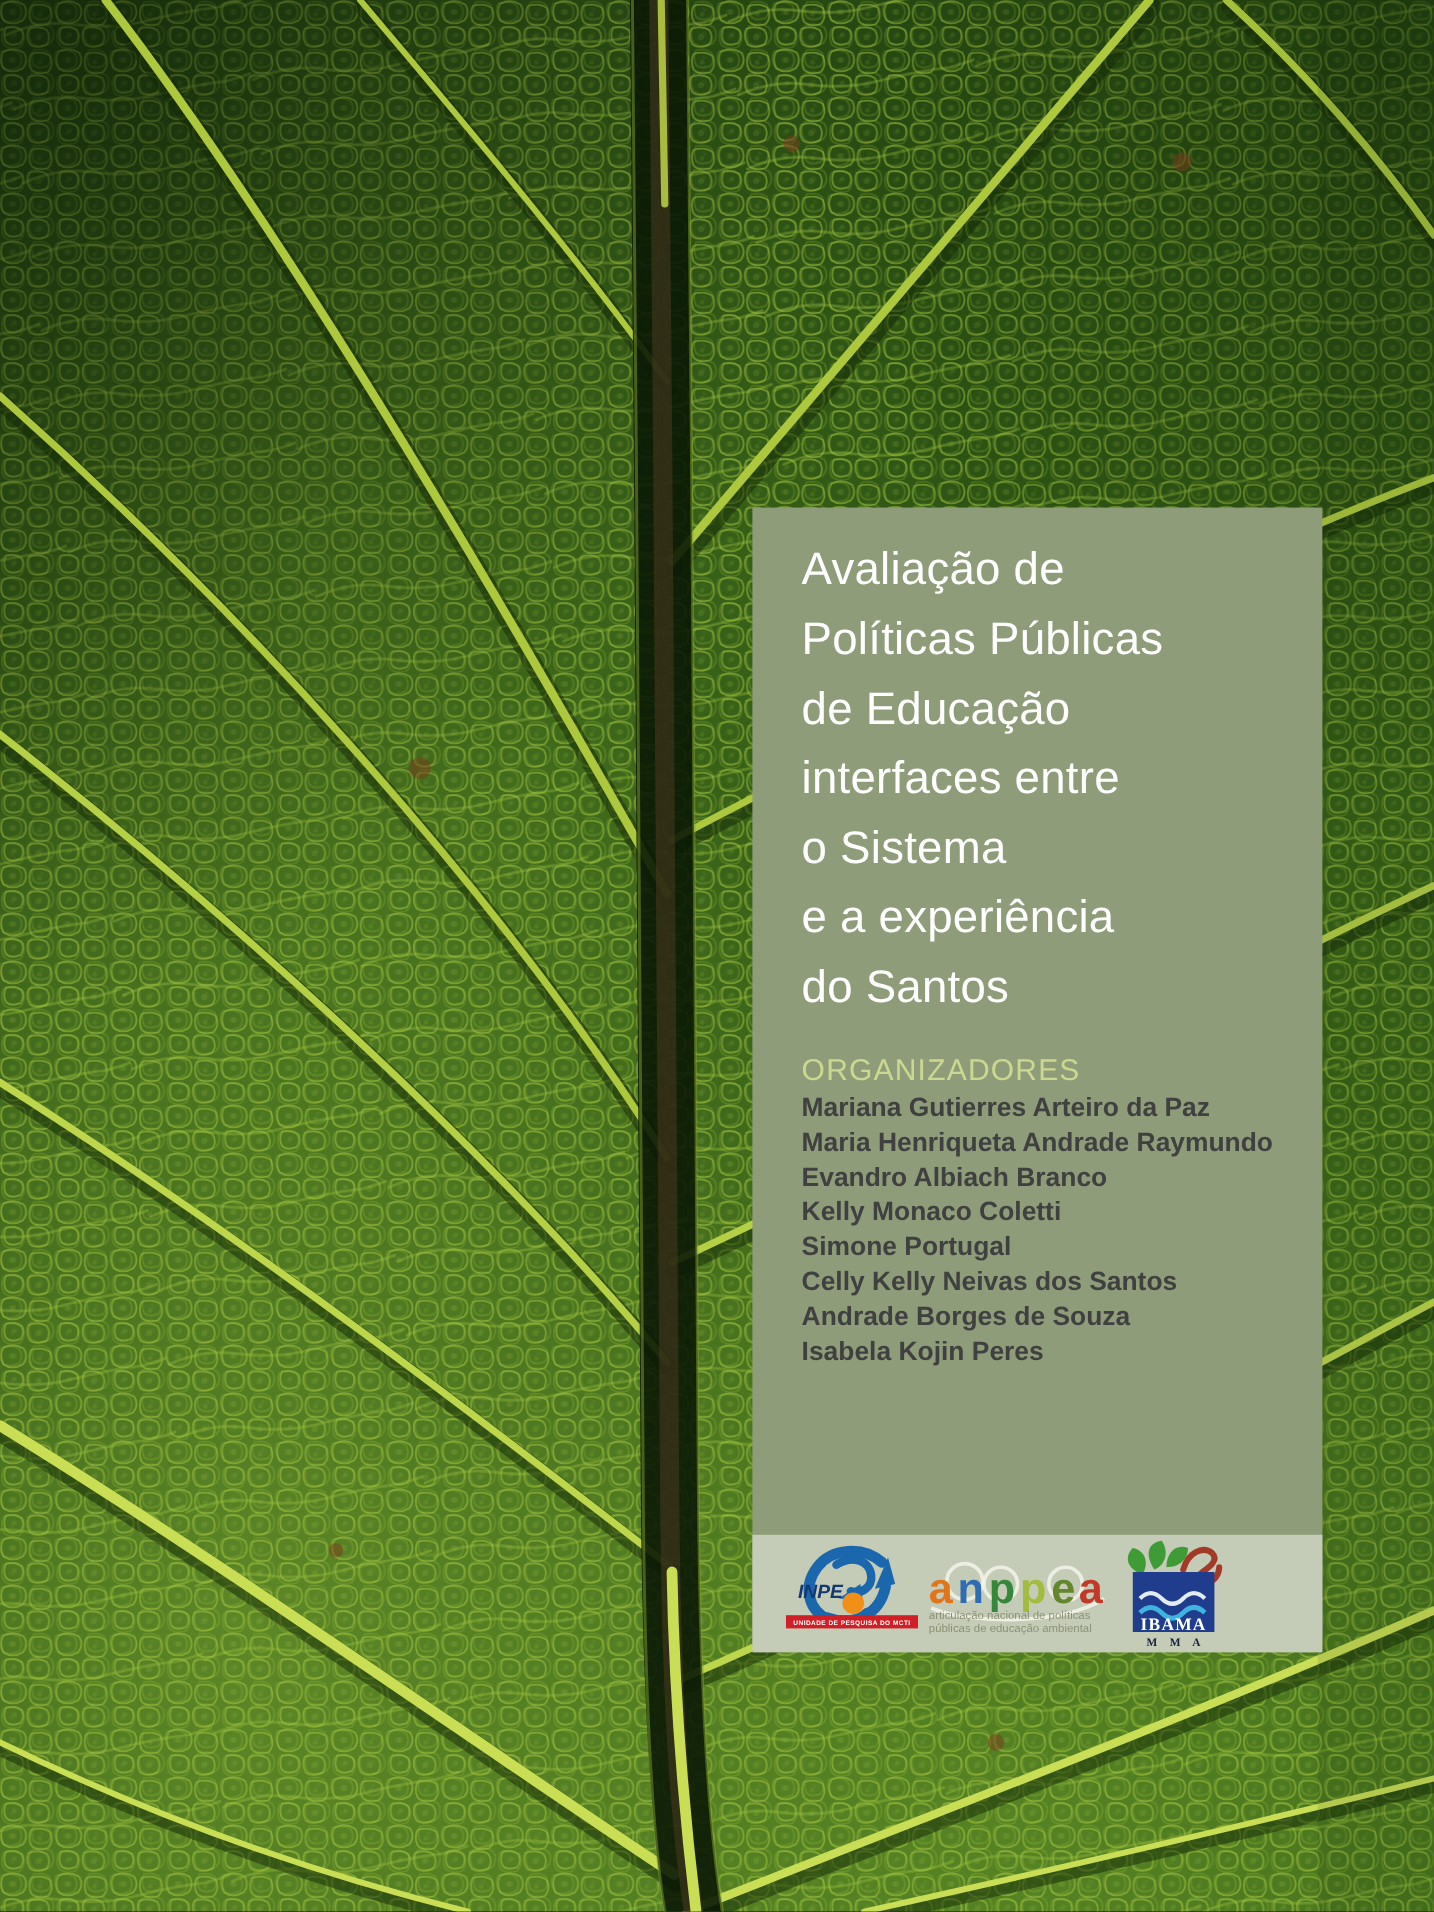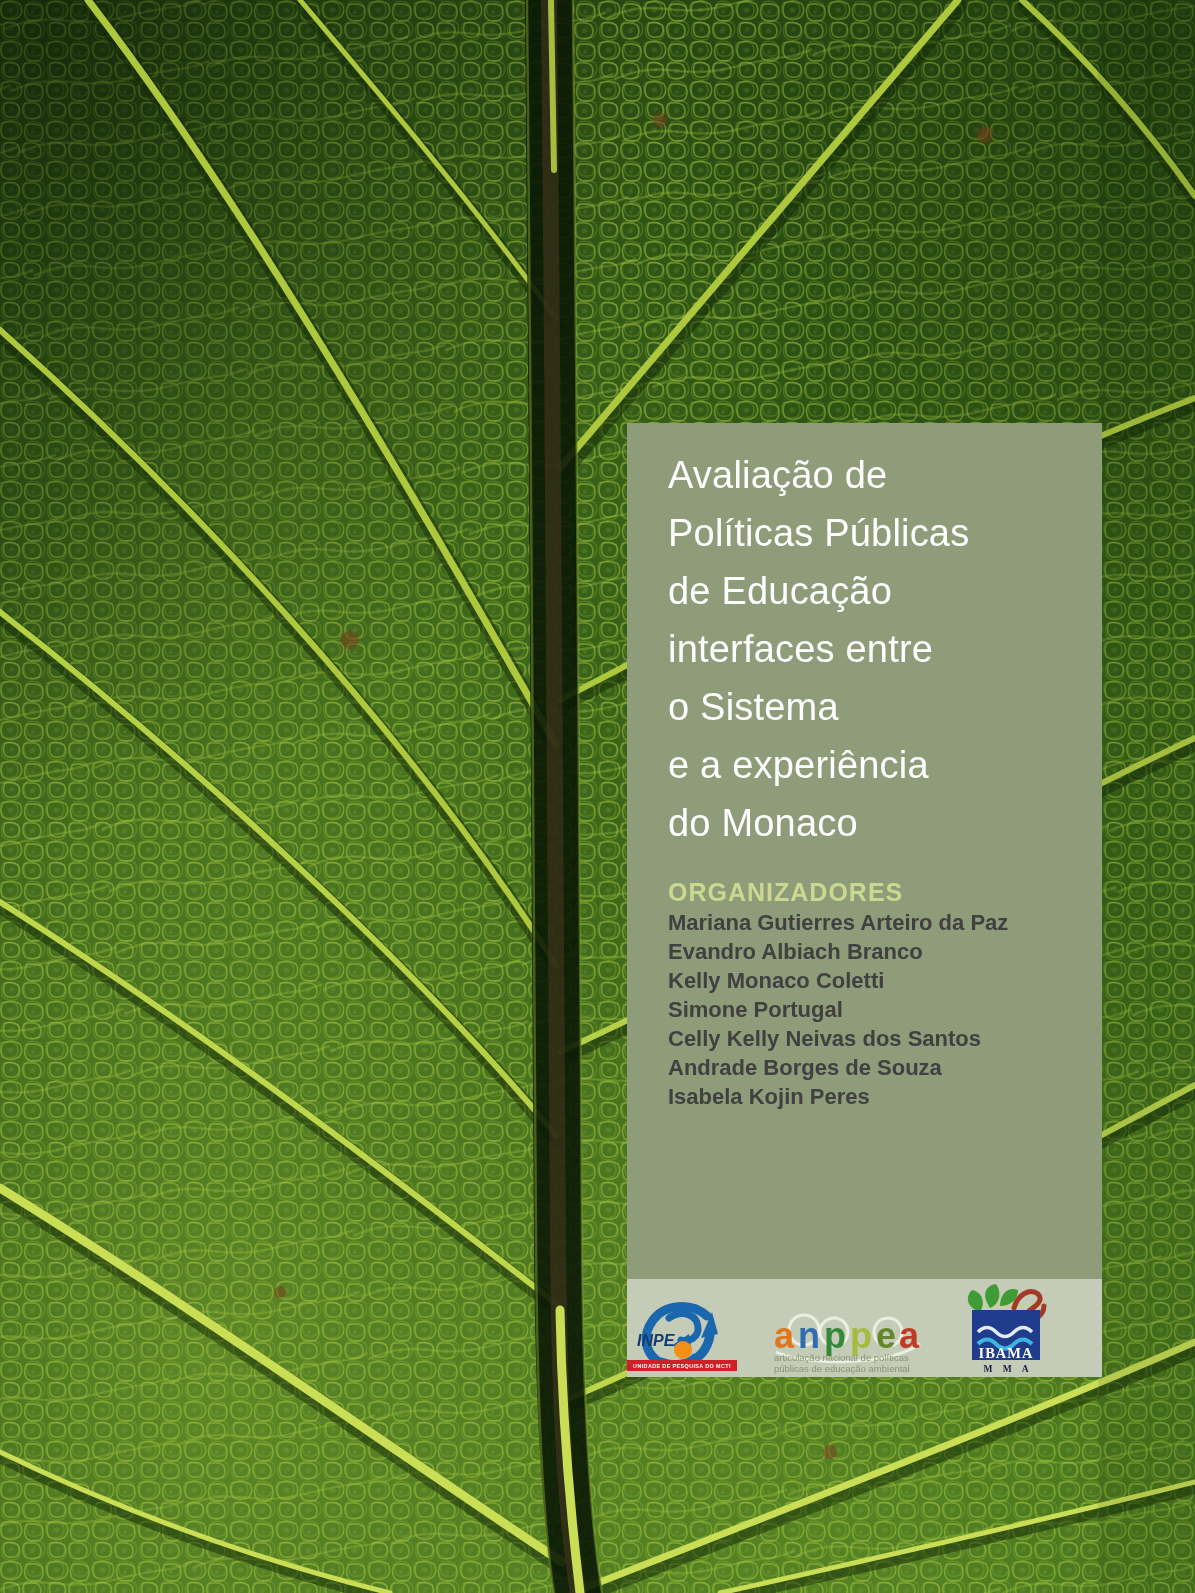--- a/index.html
+++ b/index.html
@@ -4,27 +4,27 @@
 <style>
   html,body{margin:0;padding:0;background:#222;}
   .stage{position:relative;width:1195px;height:1593px;overflow:hidden;
          font-family:"Liberation Sans",sans-serif;}
   .leaf-bg{position:absolute;inset:0;width:1195px;height:1593px;display:block;}
   .panel{position:absolute;left:627px;top:423px;width:475px;height:948px;
          box-sizing:border-box;padding:23px 41px 0 41px;background:#8e9c7a;}
   .title-line{font-size:38px;line-height:58px;font-weight:400;color:#fff;
               letter-spacing:.2px;white-space:nowrap;}
   .title-bold .title-line{font-weight:400;}
-  .org-heading{margin-top:24px;font-size:25px;line-height:32px;font-weight:700;
+  .org-heading{margin-top:24px;font-size:25px;line-height:32px;font-weight:400;
                letter-spacing:1px;color:#ccd88f;}
   .org-name{font-size:22px;line-height:29px;font-weight:700;color:#404040;
             white-space:nowrap;}
   .footer{position:absolute;left:627px;top:1279px;width:475px;height:98px;
           background:#c4cbb6;display:flex;align-items:center;justify-content:center;}
-  .logo-row{display:flex;align-items:flex-end;gap:28px;transform:translateX(-24px);}
+  .logo-row{display:flex;align-items:flex-start;transform:translateX(-24px);}
   .logo-row svg{display:block;}
   .inpe-caption-text{font-weight:bold;letter-spacing:.4px;}
 </style>
 </head>
 <body>
 
 <div class="stage">
 
   <svg class="leaf-bg" viewBox="0 0 1195 1593" preserveAspectRatio="none" aria-hidden="true">
     <defs>
@@ -138,25 +138,26 @@
   <div class="panel" style="background-color: rgb(142, 156, 122);">
     <div class="title-regular">
         <div class="title-line">Avaliação de</div>
         <div class="title-line">Políticas Públicas</div>
         <div class="title-line">de Educação</div>
       </div>
     <div class="title-bold">
         <div class="title-line">interfaces entre</div>
         <div class="title-line">o Sistema</div>
         <div class="title-line">e a experiência</div>
-        <div class="title-line">do Monaco</div>
+        <div class="title-line">do Santos</div>
       </div>
     <div class="org-heading" style="color: rgb(204, 216, 143);">ORGANIZADORES</div>
     <div class="org-list">
         <div class="org-name">Mariana Gutierres Arteiro da Paz</div>
+        <div class="org-name">Maria Henriqueta Andrade Raymundo</div>
         <div class="org-name">Evandro Albiach Branco</div>
         <div class="org-name">Kelly Monaco Coletti</div>
         <div class="org-name">Simone Portugal</div>
         <div class="org-name">Celly Kelly Neivas dos Santos</div>
         <div class="org-name">Andrade Borges de Souza</div>
         <div class="org-name">Isabela Kojin Peres</div>
       </div>
   </div>
 
   <div class="footer" style="background-color: rgb(196, 203, 182);">

